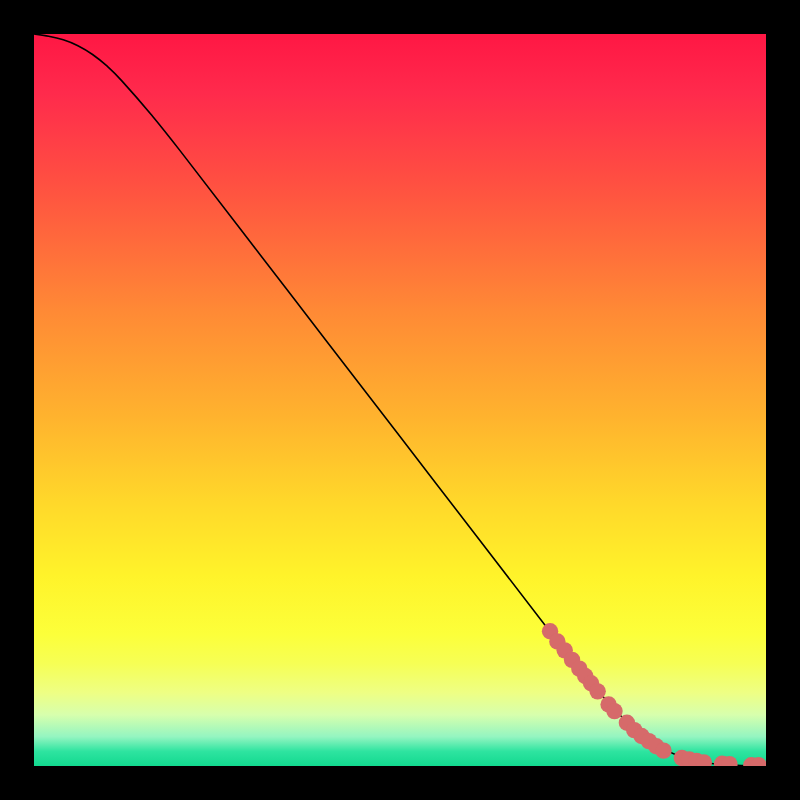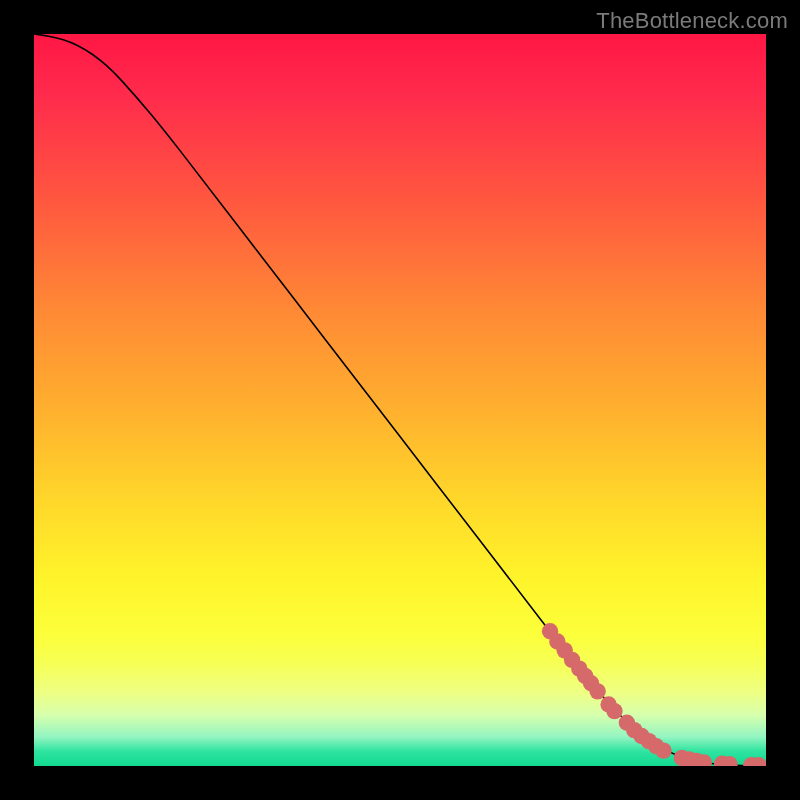--- a/index.html
+++ b/index.html
@@ -90,14 +90,13 @@
           <circle cx="655.14" cy="725.41" r="8.2" fill="#d66a6a" stroke="#aa4a4a" stroke-width="0"></circle>
           <circle cx="662.46" cy="726.88" r="8.2" fill="#d66a6a" stroke="#aa4a4a" stroke-width="0"></circle>
           <circle cx="669.78" cy="728.34" r="8.2" fill="#d66a6a" stroke="#aa4a4a" stroke-width="0"></circle>
           <circle cx="688.08" cy="729.80" r="8.2" fill="#d66a6a" stroke="#aa4a4a" stroke-width="0"></circle>
           <circle cx="695.40" cy="730.17" r="8.2" fill="#d66a6a" stroke="#aa4a4a" stroke-width="0"></circle>
           <circle cx="717.36" cy="731.27" r="8.2" fill="#d66a6a" stroke="#aa4a4a" stroke-width="0"></circle>
           <circle cx="724.68" cy="731.27" r="8.2" fill="#d66a6a" stroke="#aa4a4a" stroke-width="0"></circle>
         </g>
     </svg>
   </div>
-  <div class="attribution">TheBottleneck.com</div>
 </div>
 
 </body></html>

